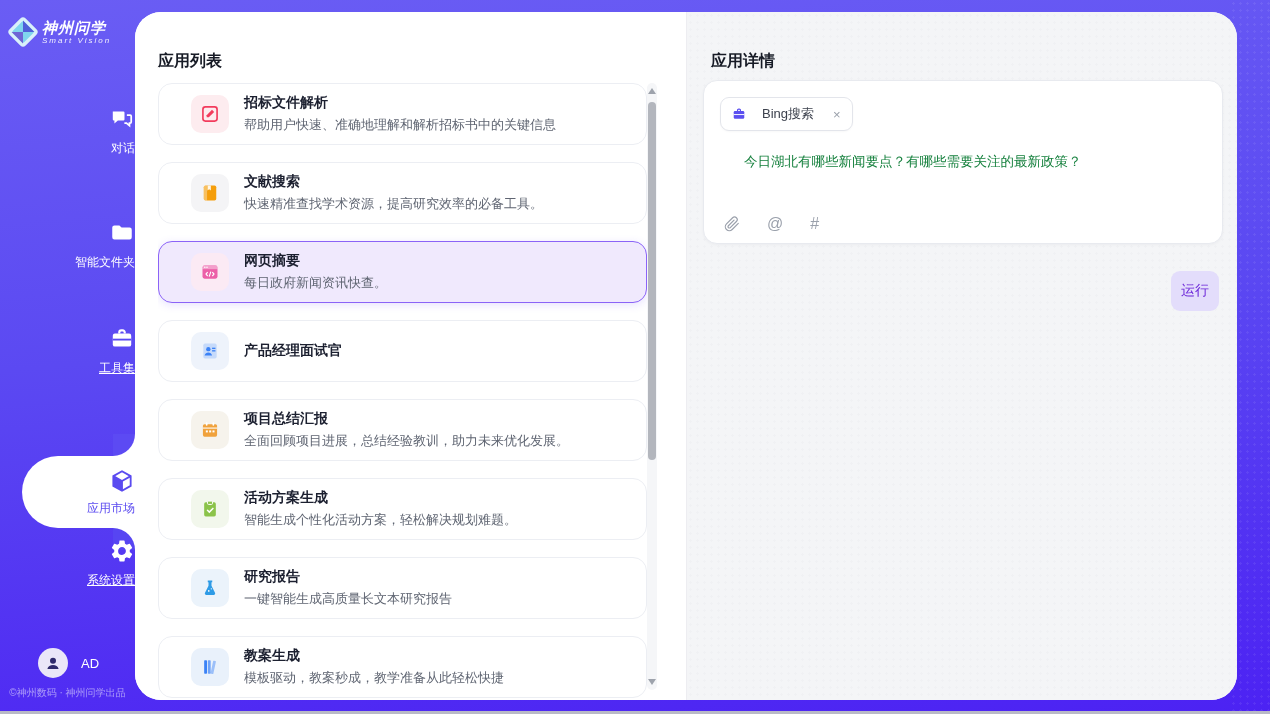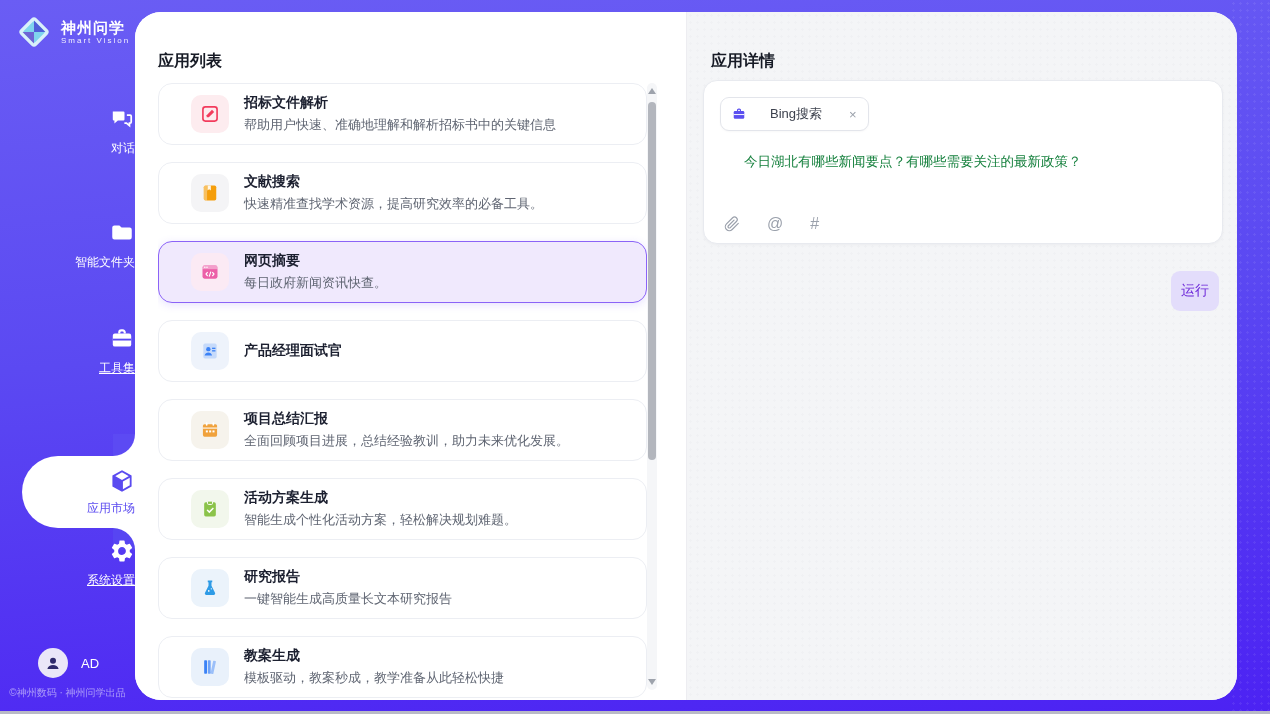--- a/index.html
+++ b/index.html
@@ -5,21 +5,21 @@
   html,body{margin:0;padding:0;background:#2b2464;}
   *{box-sizing:border-box;font-family:"Liberation Sans","DejaVu Sans",sans-serif;}
   .screen{position:relative;width:1270px;height:714px;overflow:hidden;
     background:linear-gradient(175deg,#6a5df4 0%,#5b49f2 45%,#4c22f3 100%);}
   .screen::before{content:'';position:absolute;right:0;top:0;width:40px;height:100%;
     background-image:radial-gradient(rgba(255,255,255,.07) 1px,transparent 1.2px);background-size:7px 7px;}
   .bottom-line{position:absolute;left:0;right:0;bottom:0;height:3px;background:#b9bac6;}
 
   
   .sidebar{position:absolute;left:0;top:0;width:135px;height:714px;}
-  .logo{position:absolute;top:13px;left:15px;display:flex;align-items:center;gap:8px;color:#fff;}
+  .logo{position:absolute;top:13px;left:4px;display:flex;align-items:center;color:#fff;font-style:italic;}
   .logo svg{width:38px;height:38px;}
   .brand-name{font-size:15px;font-weight:bold;letter-spacing:1px;line-height:17px;}
   .brand-sub{font-size:8px;letter-spacing:2px;opacity:.9;}
   .nav-item{position:absolute;left:0;width:135px;display:flex;flex-direction:column;align-items:flex-end;gap:8px;color:#fff;cursor:pointer;}
   .nav-item .nav-icon svg{width:26px;height:26px;display:block;}
   .nav-label{font-size:12px;}
   .nav-label.u{text-decoration:underline;}
   .nav-item.active{left:22px;width:113px;height:72px;background:#fff;border-radius:36px 0 0 36px;justify-content:center;gap:6px;}
   .nav-item.active .nav-label{color:#5b4bf0;}
   .curve{position:absolute;right:0;width:22px;height:22px;background:#fff;}
@@ -48,21 +48,21 @@
   .scrollbar{position:absolute;left:512px;top:71px;bottom:10px;width:10px;background:#f5f6f8;border-radius:6px;}
   .sb-thumb{position:absolute;top:19px;left:1px;width:8px;height:358px;background:#b3b6bd;border-radius:4px;}
   .sb-arrow{position:absolute;left:1px;width:0;height:0;border-left:4px solid transparent;border-right:4px solid transparent;}
   .sb-arrow.up{top:5px;border-bottom:6px solid #9ea3ac;}
   .sb-arrow.down{bottom:5px;border-top:6px solid #9ea3ac;}
 
   
   .detail{flex:1;background:#f4f5f7;position:relative;border-left:1px solid #ededf1;
     background-image:radial-gradient(rgba(40,40,80,.02) 1px,transparent 1.2px);background-size:7px 7px;}
   .detail-card{position:absolute;top:68px;left:16px;right:14px;height:164px;background:#fff;border:1px solid #e8eaef;border-radius:14px;box-shadow:0 1px 3px rgba(25,28,50,.04);}
-  .tag{position:absolute;top:16px;left:16px;display:inline-flex;align-items:center;gap:24px;padding:7px 11px;border:1px solid #e3e5eb;border-radius:9px;font-size:13px;color:#3c414d;background:#fff;box-shadow:0 1px 2px rgba(0,0,0,.03);}
+  .tag{position:absolute;top:16px;left:16px;display:inline-flex;align-items:center;gap:16px;padding:7px 11px;border:1px solid #e3e5eb;border-radius:9px;font-size:13px;color:#3c414d;background:#fff;box-shadow:0 1px 2px rgba(0,0,0,.03);}
   .tag svg{width:14px;height:14px;}
   .tag .x{color:#9aa0aa;font-size:13px;margin-left:3px;cursor:pointer;}
   .prompt{position:absolute;top:72px;left:20px;right:20px;font-size:13.5px;color:#15803d;margin-left:20px;}
   .tools{position:absolute;bottom:11px;left:20px;display:flex;gap:27px;align-items:center;color:#9ba1ac;}
   .tools svg{width:16px;height:16px;display:block;}
   .tool-glyph{font-size:16px;line-height:16px;cursor:pointer;}
   .run-btn{position:absolute;top:259px;right:18px;width:48px;height:40px;background:#e3ddfb;color:#6d28d9;border:none;border-radius:9px;font-size:14px;cursor:pointer;}
 </style>
 </head>
 <body>

